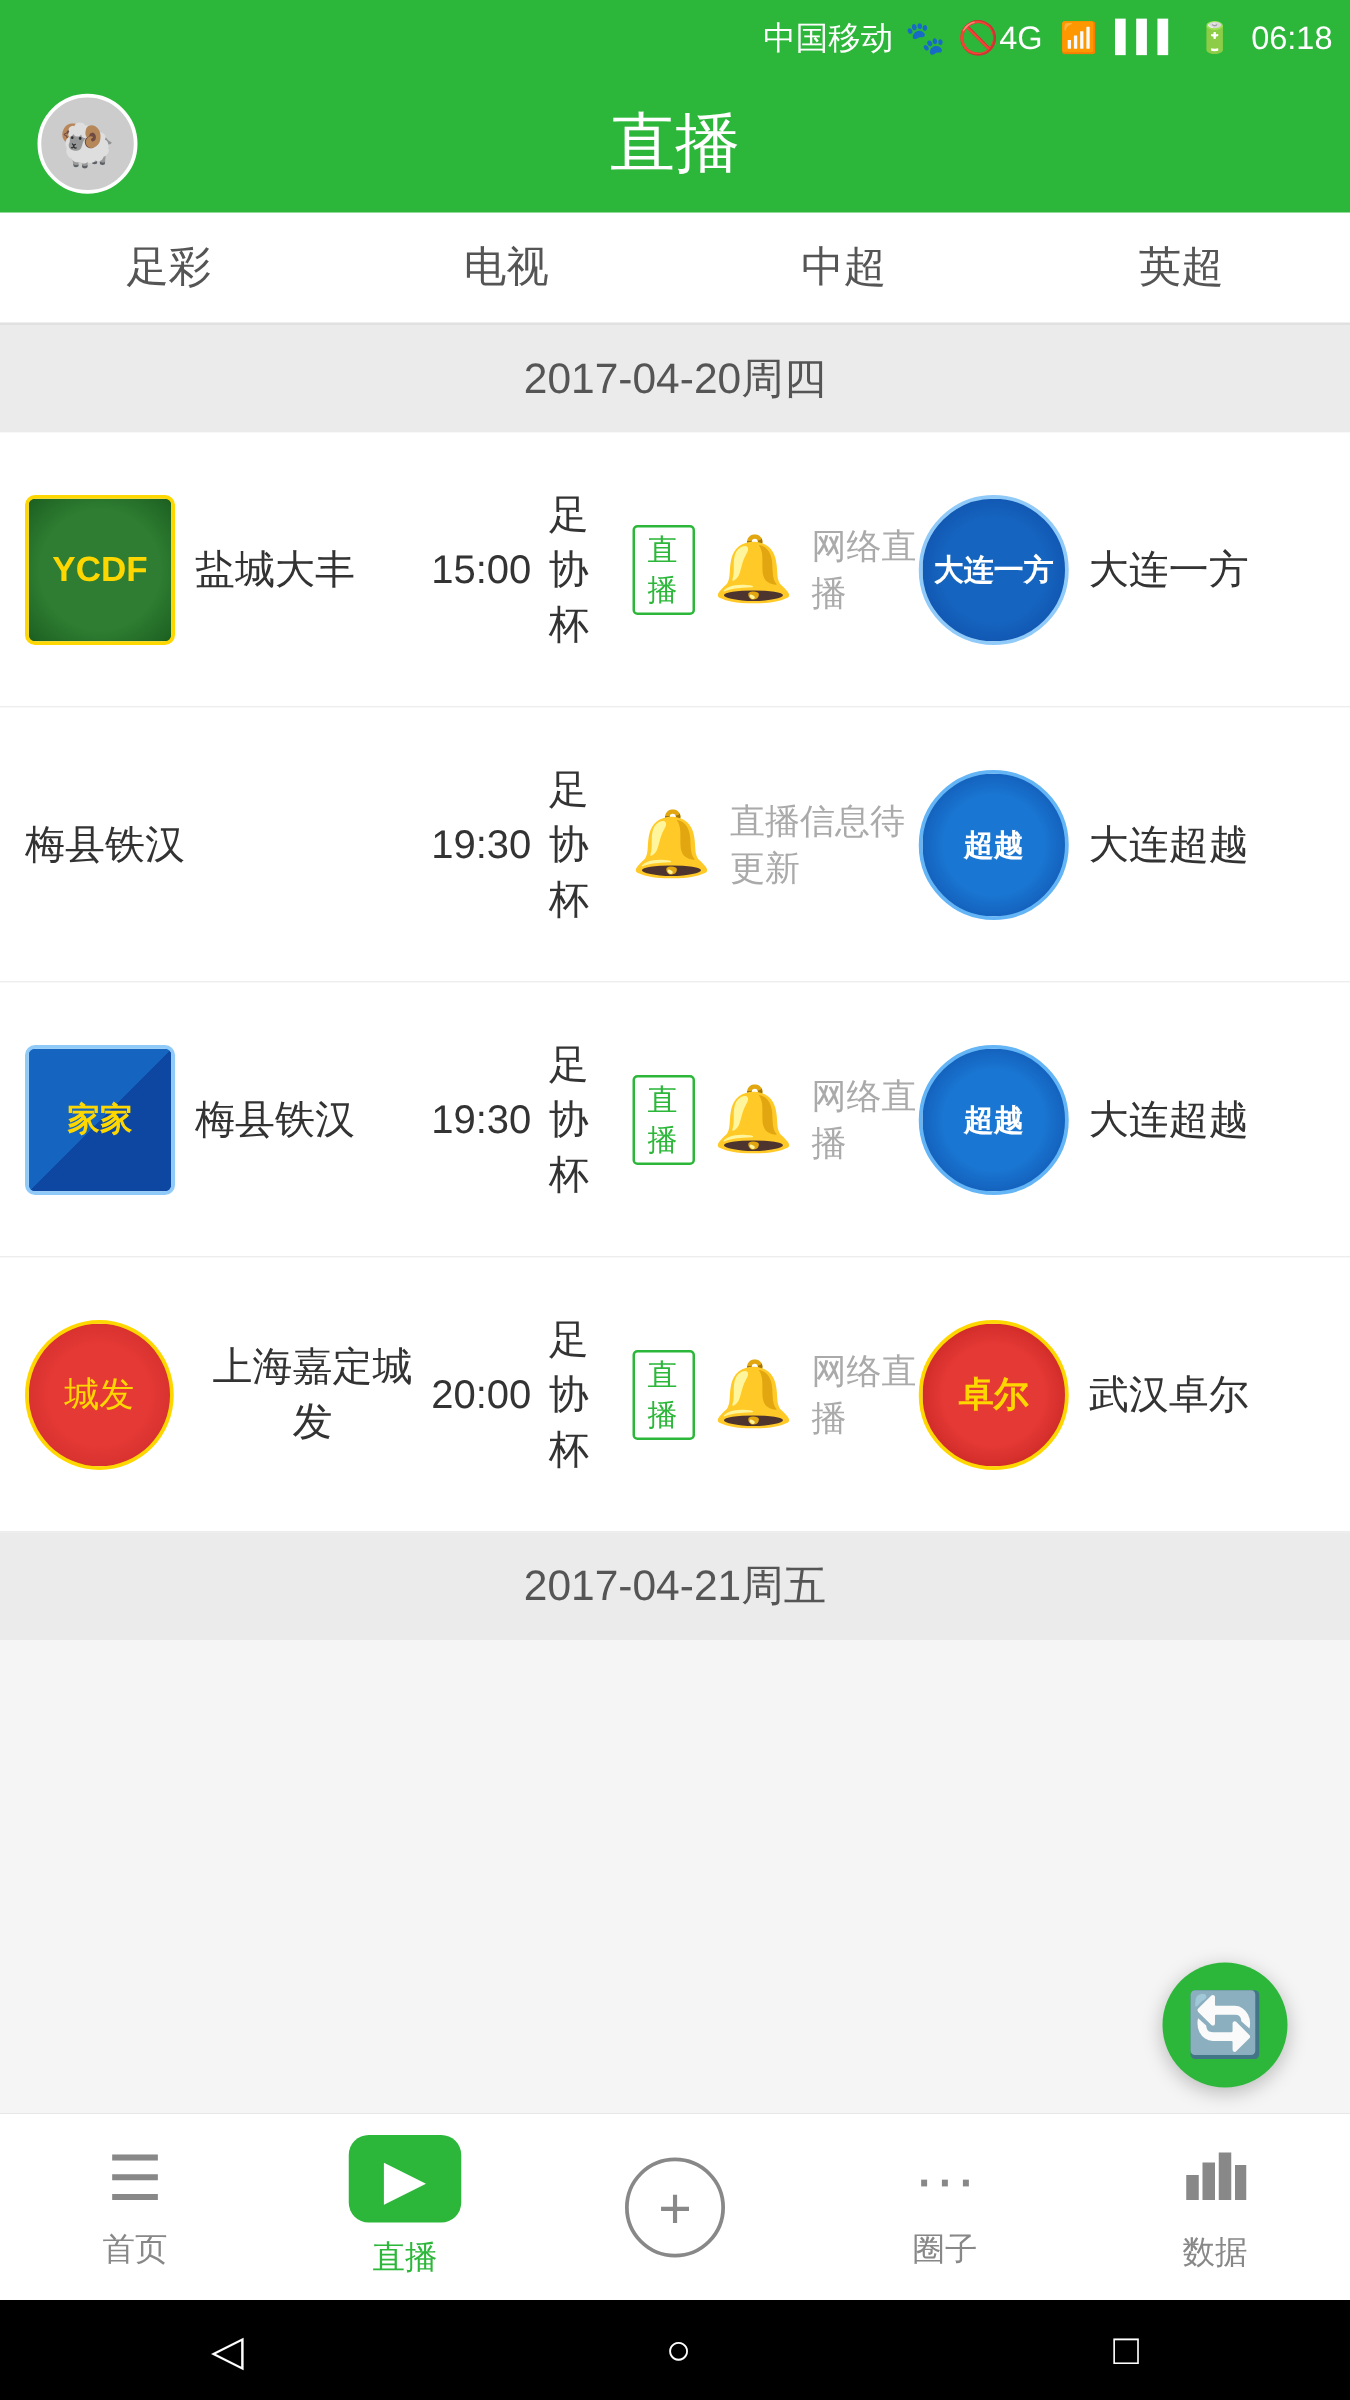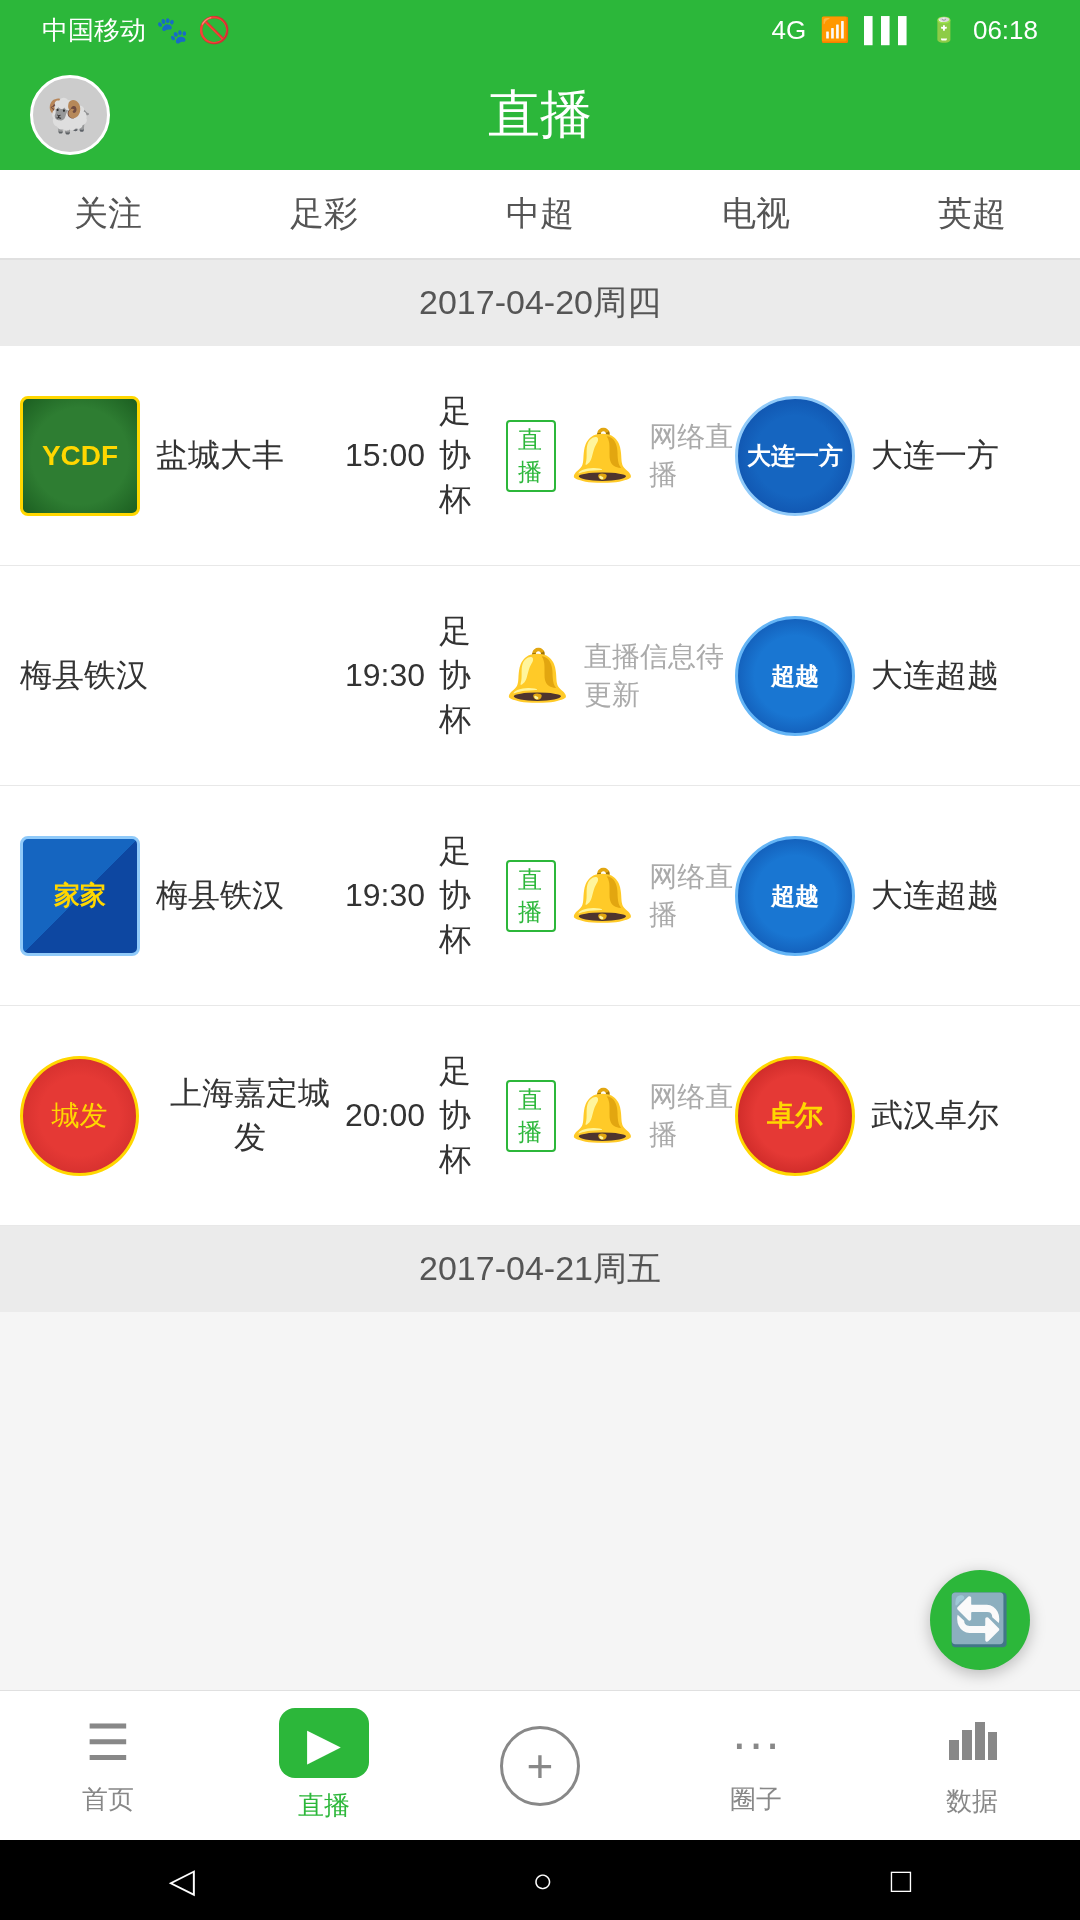--- a/index.html
+++ b/index.html
@@ -11,22 +11,22 @@
       background: #f5f5f5;
       overflow-x: hidden;
     }
 
     
     .status-bar {
       background: #2cb73a;
       height: 60px;
       display: flex;
       align-items: center;
-      justify-content: space-between;
-      padding: 0 42px;
+      justify-content: flex-end;
+      padding: 0 14px;
       color: white;
       font-size: 26px;
     }
     .status-left { display: flex; align-items: center; gap: 10px; }
     .status-right { display: flex; align-items: center; gap: 14px; font-size: 26px; }
     .wifi-icon, .signal-icon, .battery-icon { font-size: 24px; }
 
     
     .header {
       background: #2cb73a;
@@ -327,30 +327,27 @@
   </div>
 </div>
 
 <div class="header">
   <div class="header-avatar">🐏</div>
   <span class="header-title">直播</span>
 </div>
 
 <div class="tabs">
   <div class="tab-item">
-    <span>关注</span>
+    <span>足彩</span>
   </div>
   <div class="tab-item">
-    <span>足彩</span>
+    <span>电视</span>
   </div>
   <div class="tab-item">
     <span>中超</span>
-  </div>
-  <div class="tab-item">
-    <span>电视</span>
   </div>
   <div class="tab-item">
     <span>英超</span>
   </div>
 </div>
 
 <div class="content-area">
 
   <div class="date-separator">
     <span>2017-04-20周四</span>

